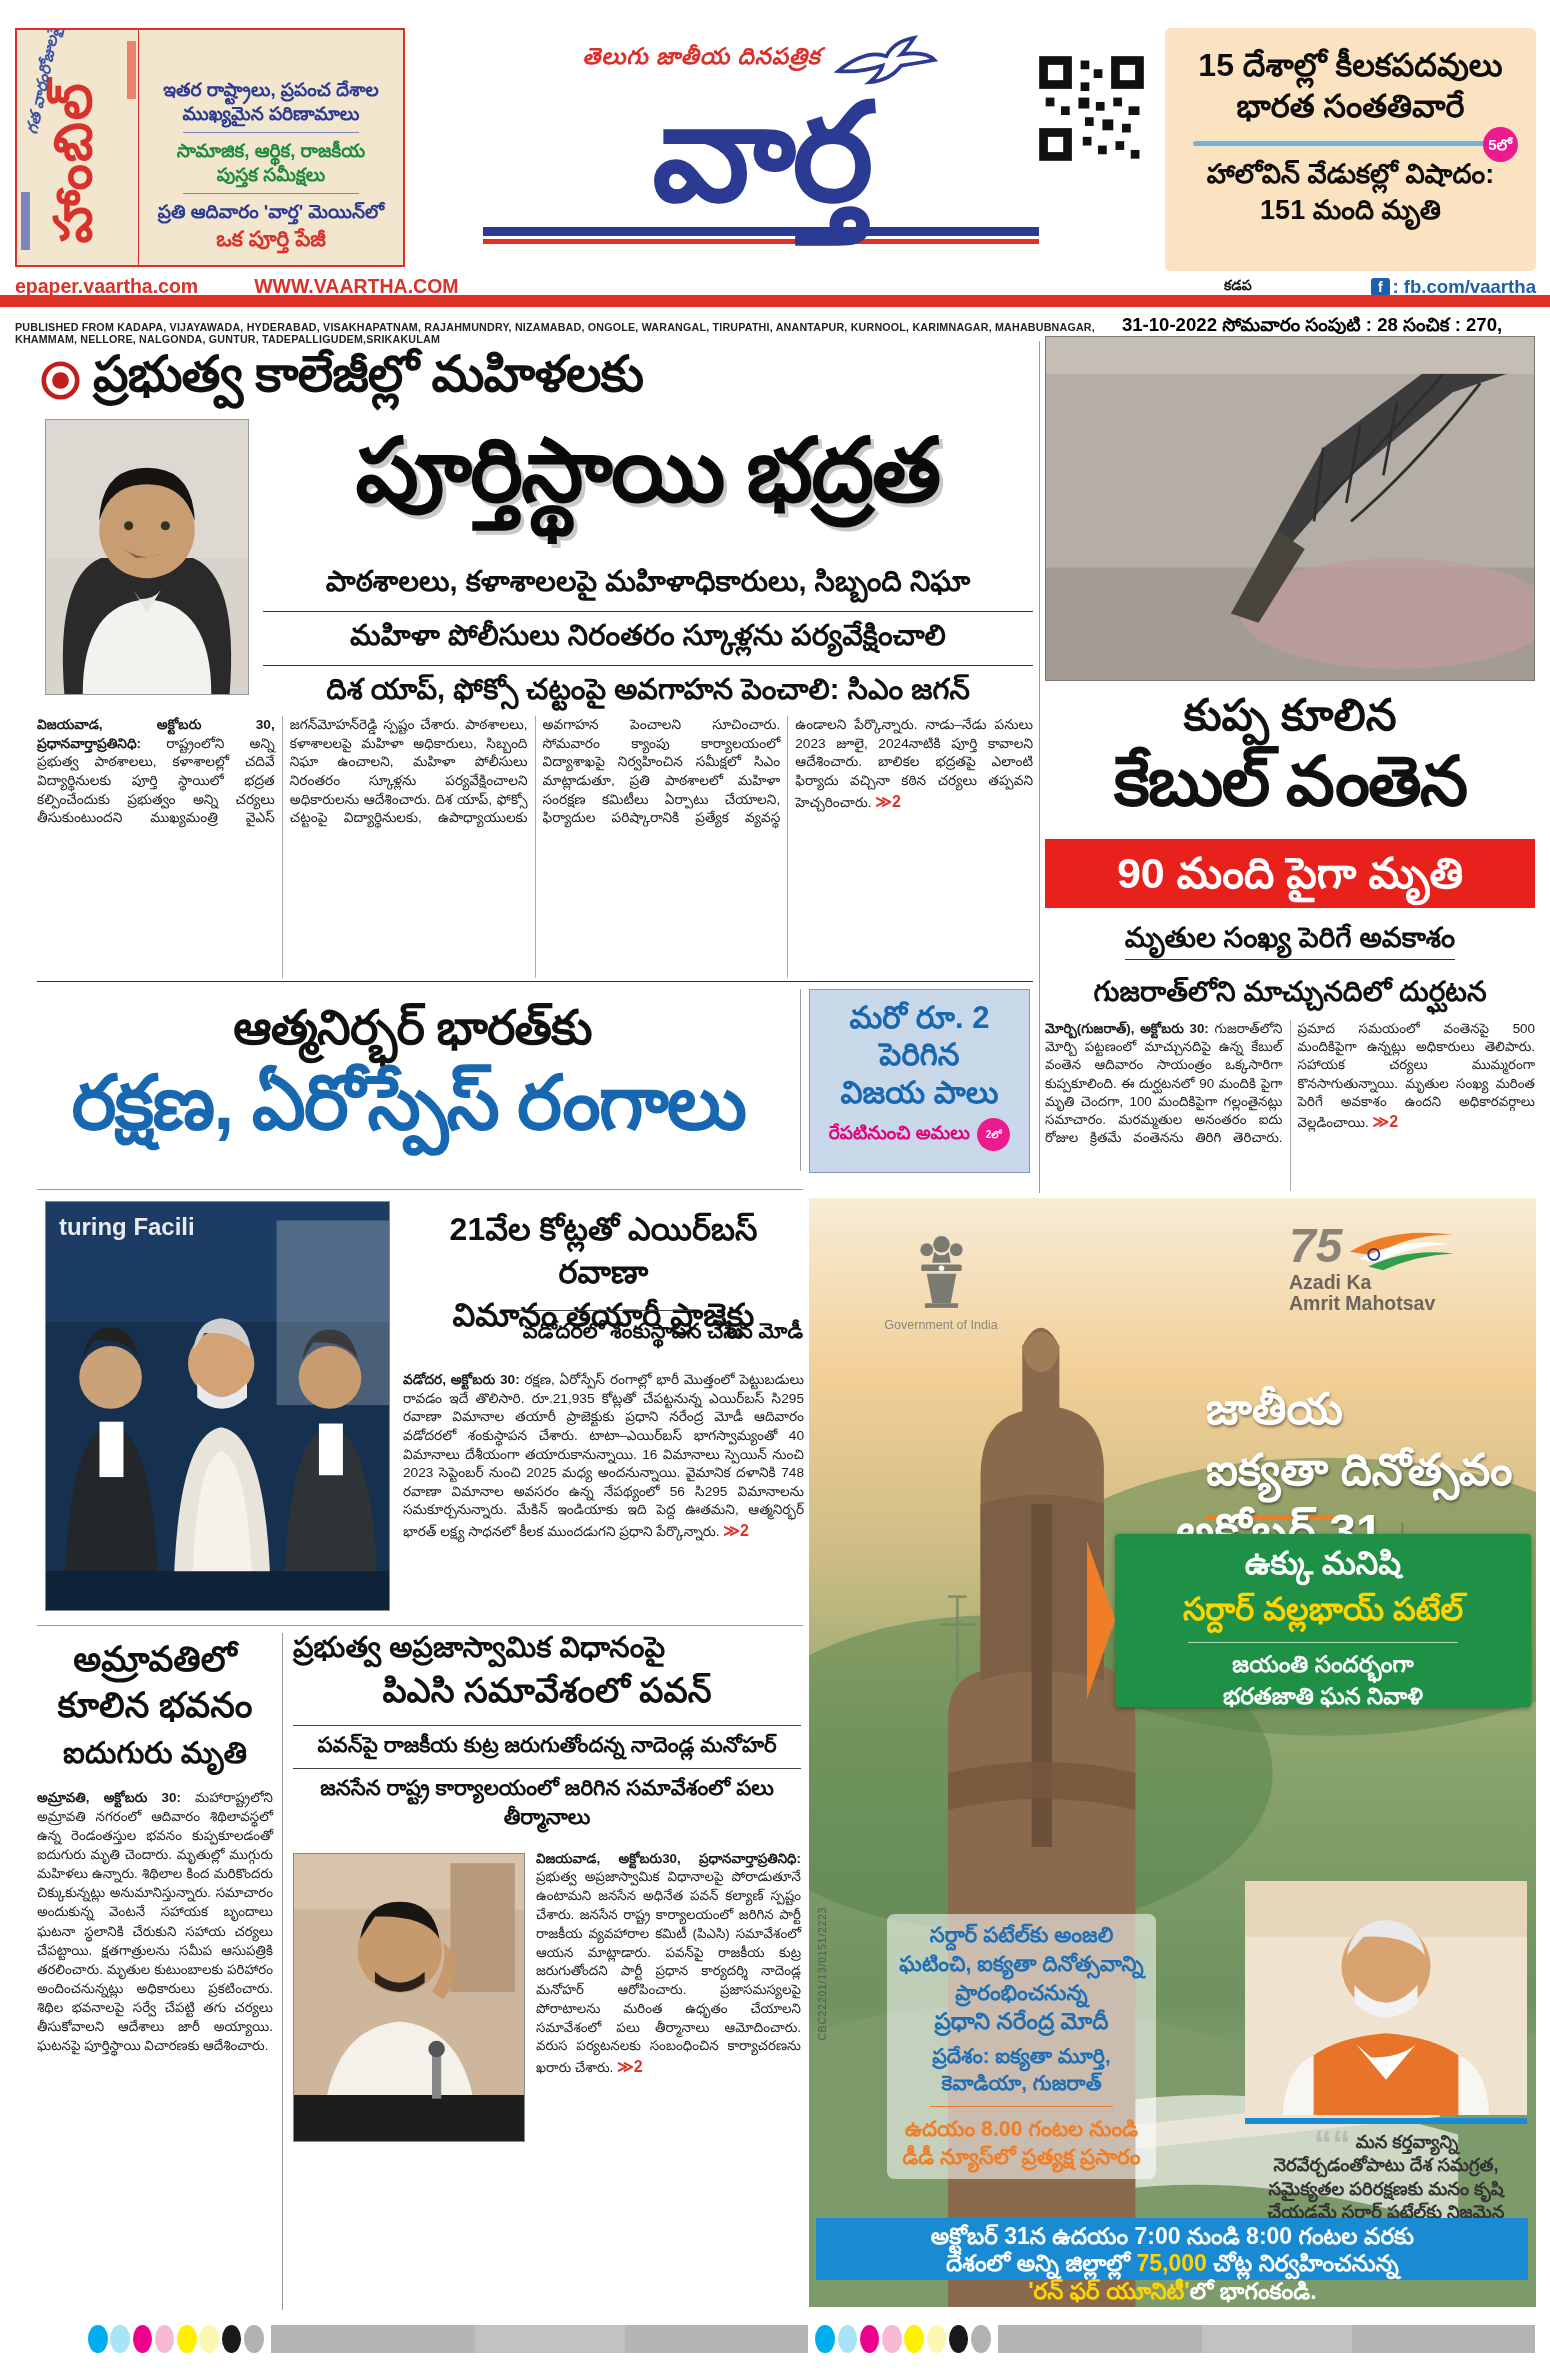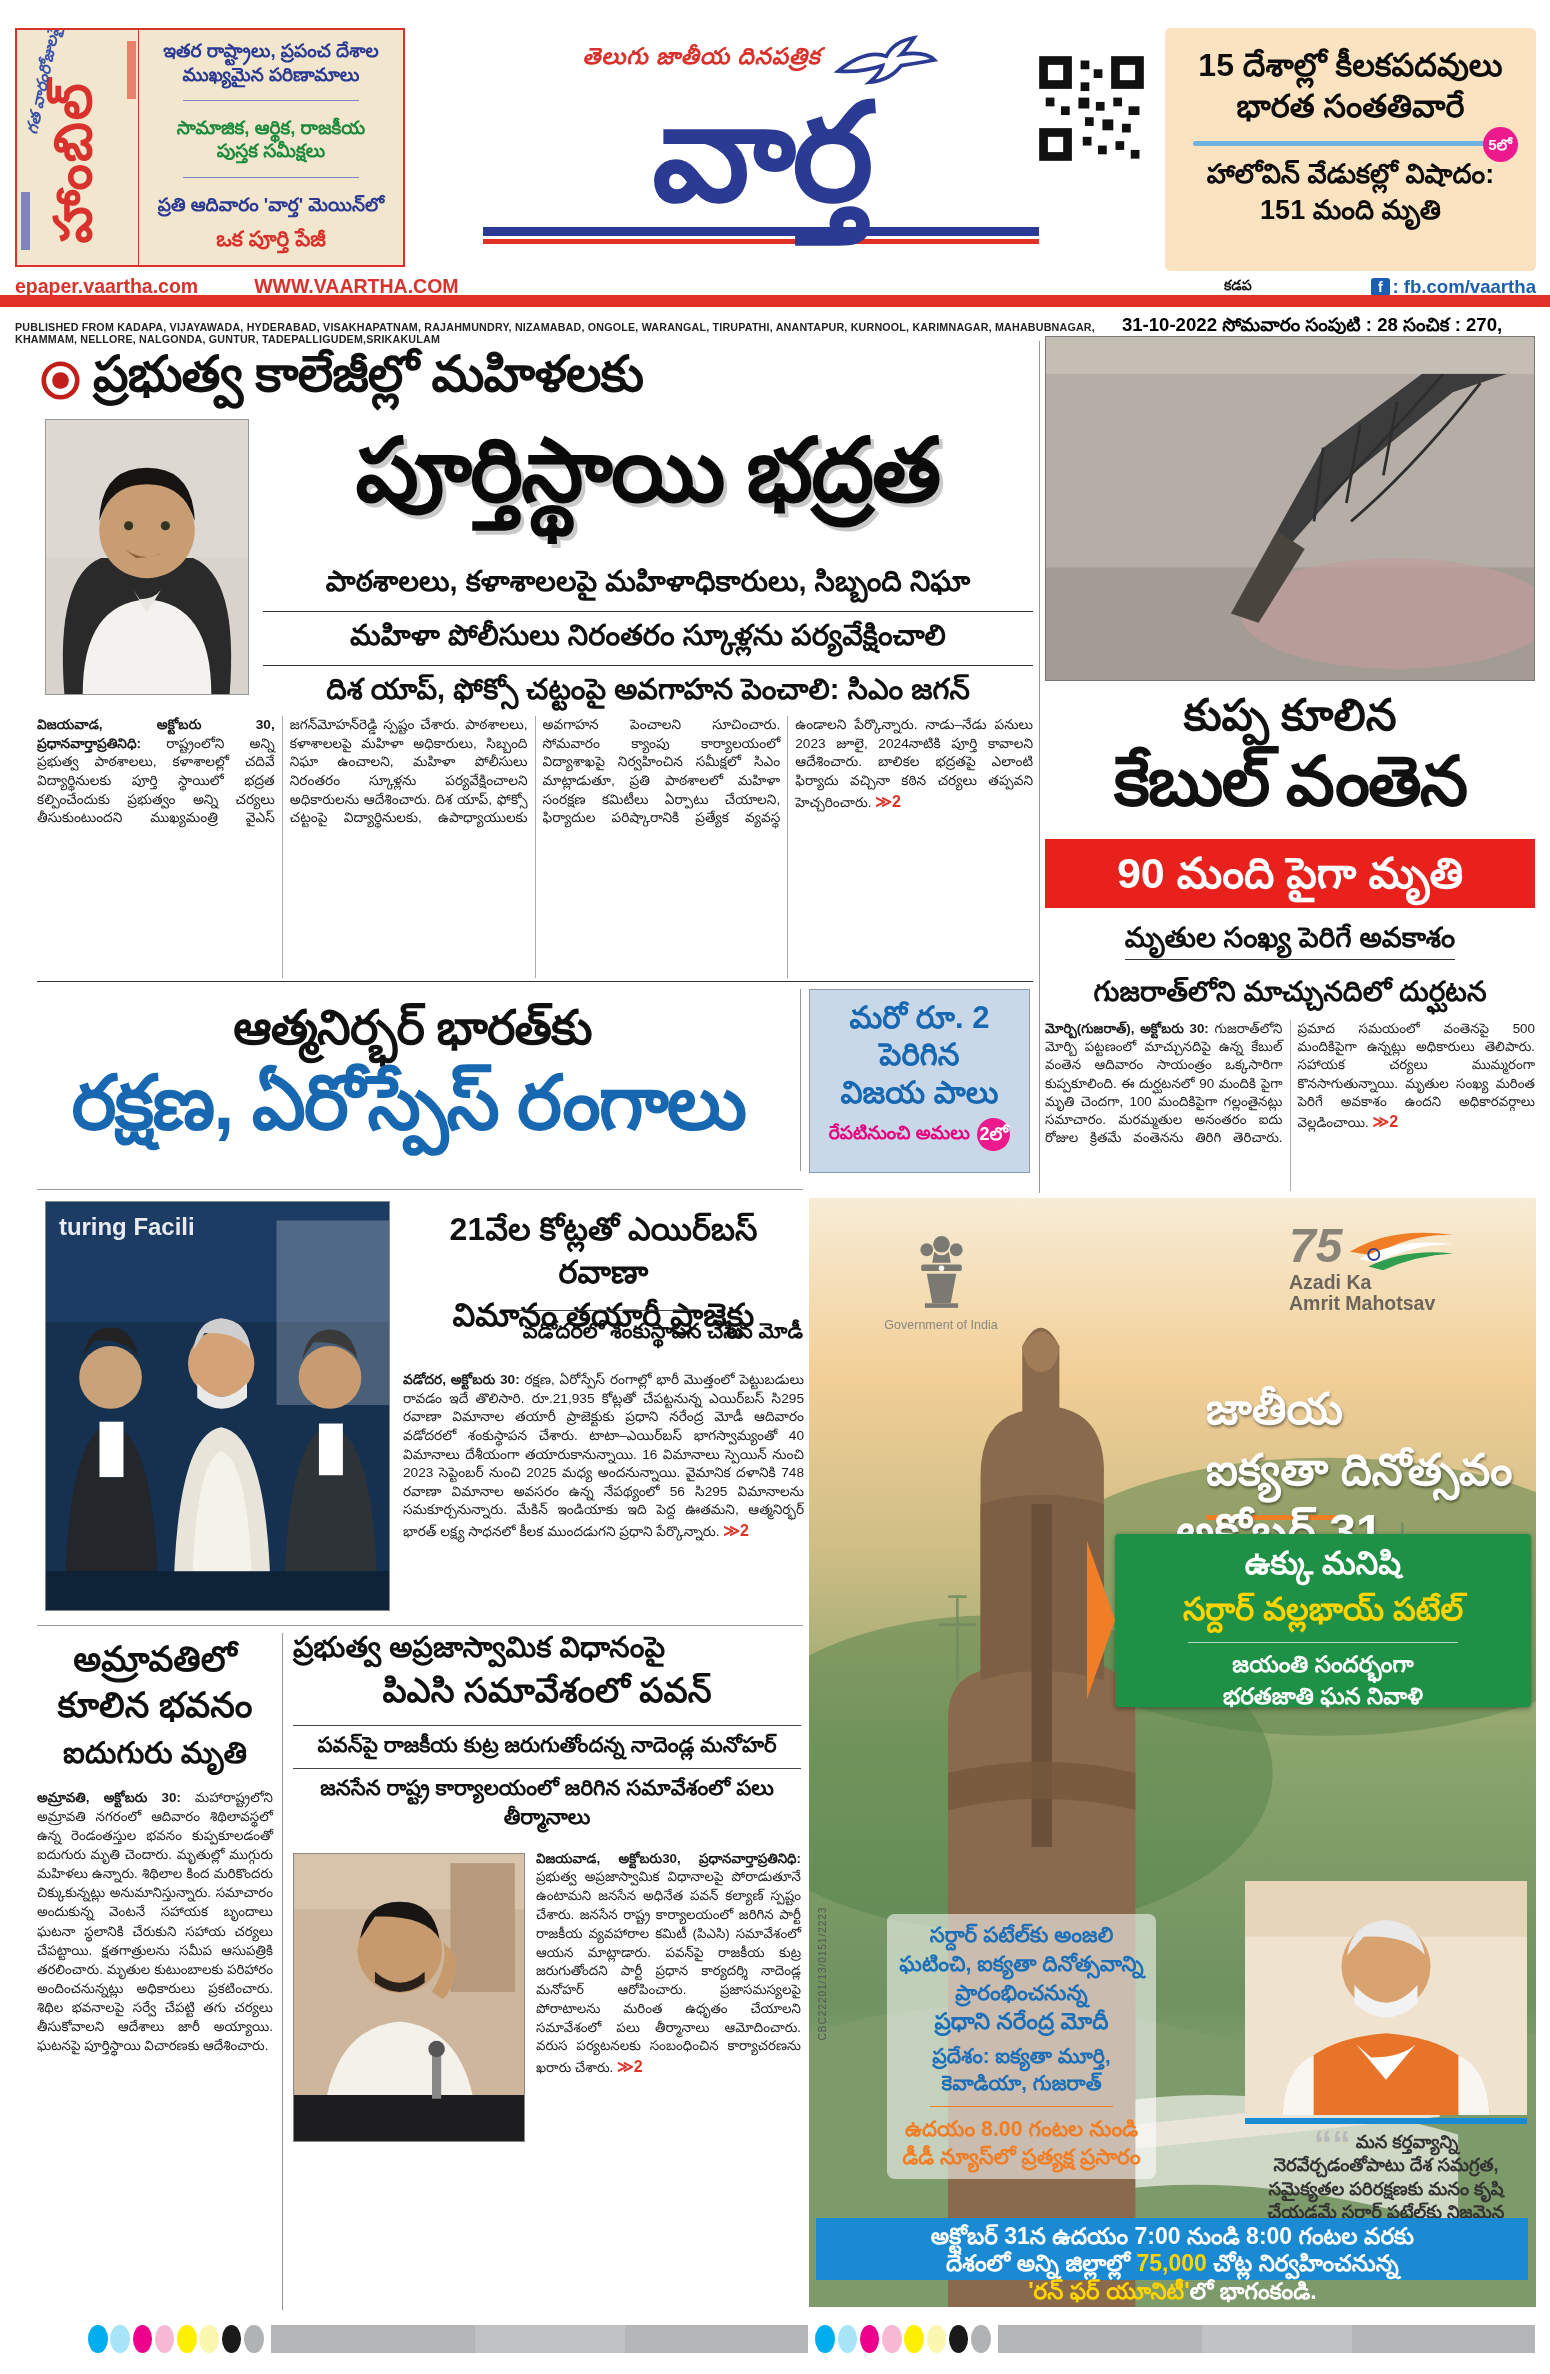--- a/index.html
+++ b/index.html
@@ -11,21 +11,21 @@
   }
   .abs { position:absolute; }
 
   
   .promo-box { left:15px; top:28px; width:390px; height:239px; border:2.8px solid #d9312b; background:#f2e6cf; display:flex; }
   .promo-left { width:122px; position:relative; border-right:1.9px solid #d9312b; overflow:hidden; }
   .promo-vert { position:absolute; left:-58px; top:96px; width:241px; transform:rotate(-90deg); color:#d9312b; font-size:52px; font-weight:bold; letter-spacing:1.9px; text-align:center; }
   .promo-vert2 { position:absolute; left:5.6px; top:102px; width:232px; transform:rotate(-78deg); transform-origin:0 0; color:#3b53a5; font-size:16px; font-weight:bold; font-style:italic; }
   .promo-chip1 { position:absolute; right:1.9px; top:11px; width:9.3px; height:58px; background:#e8826a; }
   .promo-chip2 { position:absolute; left:3.7px; bottom:15px; width:9.3px; height:58px; background:#7c86bd; }
-  .promo-right { flex:1; padding:9.3px 5.6px; text-align:center; display:flex; flex-direction:column; justify-content:space-between; }
+  .promo-right { flex:1; padding:9.3px 5.6px; text-align:center; display:flex; flex-direction:column; justify-content:space-between;margin-top:39px; }
   .promo-blue { color:#2b3a92; font-size:18.6px; font-weight:bold; line-height:1.25; }
   .promo-green { color:#1d8a3c; font-size:18.6px; font-weight:bold; line-height:1.25; }
   .promo-red { color:#d9312b; font-size:21.3px; font-weight:bold; }
   .promo-hr { border-top:0.9px solid #7c86bd; width:70%; margin:3.7px auto; }
   .promo-links { left:15px; top:275px; width:649px; font-size:19.5px; font-weight:bold; color:#d9312b; display:flex; gap:56px; }
 
   .masthead { left:455px; top:32px; width:612px; text-align:center; }
   .masthead-tagline { color:#d9312b; font-size:23px; font-weight:bold; font-style:italic; letter-spacing:0.9px; display:inline-block; }
   .dove { vertical-align:middle; margin-left:3.7px; }
   .masthead-logo { font-size:137px; line-height:0.95; font-weight:bold; color:#2b3a92; letter-spacing:-3.7px; }
@@ -62,21 +62,21 @@
   .h-rule1 { left:37px; top:981px; width:996px; border-top:1.9px solid #333; }
 
   
   .aero-kicker { left:37px; top:1000px; width:751px; text-align:center; font-size:48px; font-weight:bold; letter-spacing:-0.9px; }
   .aero-headline { left:9.3px; top:1059px; width:798px; text-align:center; font-size:76px; font-weight:800; color:#1767b1; letter-spacing:-1.9px; }
   .v-rule-mid { left:800px; top:989px; height:182px; border-left:0.9px solid #999; }
   .milk-box { left:809px; top:989px; width:221px; height:184px; background:#c9d8e8; border:0.9px solid #8899aa; text-align:center; padding-top:9.3px; }
   .milk-l { color:#1767b1; font-size:31px; font-weight:bold; line-height:1.2; }
   .milk-row { display:flex; align-items:center; justify-content:center; gap:7.4px; margin-top:7.4px; }
   .milk-sub { color:#e6007d; font-size:18.6px; font-weight:bold; }
-  .milk-ref { width:33px; height:33px; border-radius:50%; background:#ec1a8d; color:#fff; font-size:18px; font-weight:bold; line-height:33px; }
+  .milk-ref { width:33px; height:33px; border-radius:50%; background:#ec1a8d; color:#fff; font-size:10px; font-weight:bold; line-height:33px; }
 
   
   .h-rule2 { left:37px; top:1189px; width:766px; border-top:0.9px solid #999; }
   .event-photo { left:45px; top:1201px; width:345px; height:410px; border:0.9px solid #888; }
   .airbus-h1 { left:404px; top:1208px; width:399px; text-align:center; font-size:32px; font-weight:bold; line-height:1.35; }
   .airbus-div { left:516px; top:1310px; width:176px; border-top:1.9px solid #444; }
   .airbus-h2 { left:404px; top:1319px; width:399px; text-align:right; font-size:21px; font-weight:bold; }
   .airbus-body { left:403px; top:1371px; width:401px; height:243px; font-size:13.7px; line-height:1.36; text-align:justify; color:#1a1a1a; }
 
   

